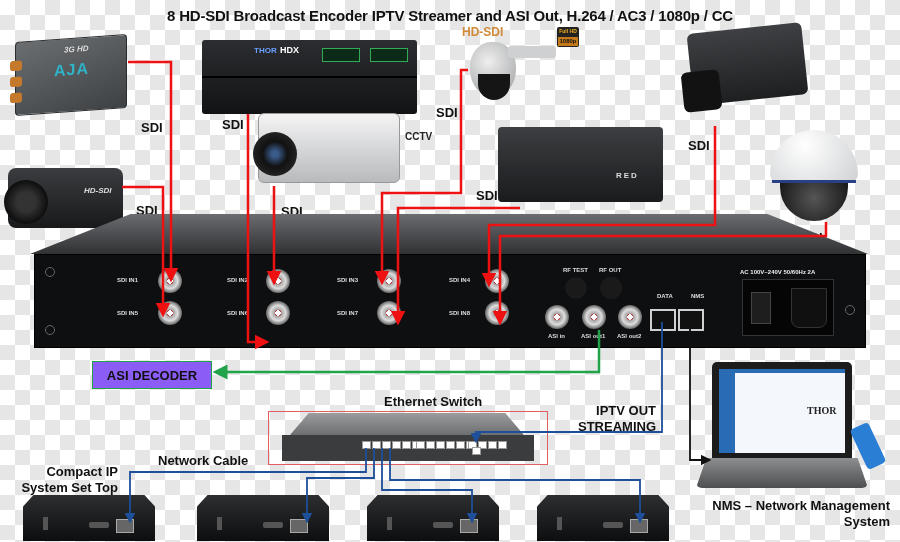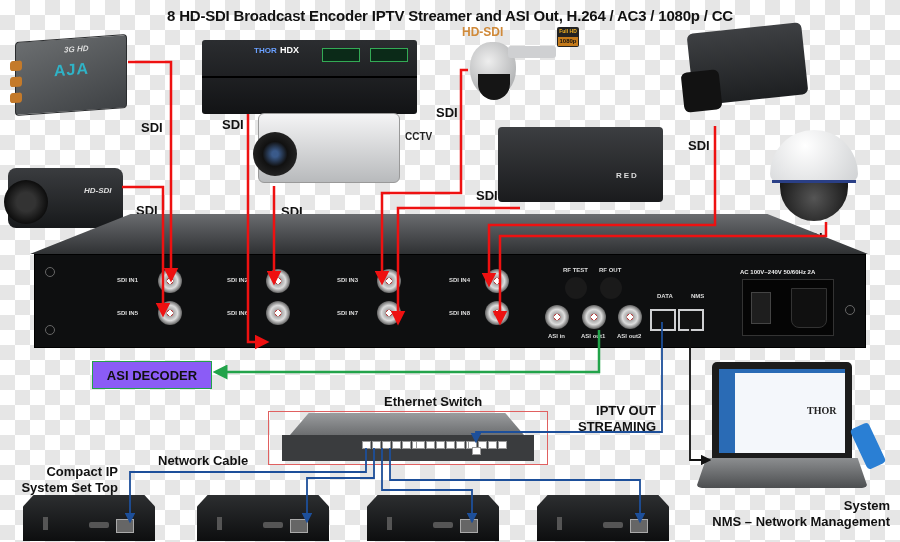--- a/index.html
+++ b/index.html
@@ -264,22 +264,22 @@
 <div class="abs lap-screen">
   <div class="disp">
     <div class="bar"></div>
     <div class="side"></div>
     <div class="thor">THOR</div>
   </div>
 </div>
 <div class="abs lap-base"></div>
 <div class="abs plug"></div>
 <div class="lbl bottom-lbl" style="left:700px;top:498px;width:190px">
+  <div>NMS – Network Management</div>
   <div>System</div>
-  <div>NMS – Network Management</div>
 </div>
 
 <svg class="wires" viewBox="0 0 900 542">
   <defs>
     <marker id="ar-r" markerWidth="6" markerHeight="6" refX="3" refY="3" orient="auto">
         <path d="M0,0 L6,3 L0,6 Z" fill="#ee1111"></path>
       </marker>
     <marker id="ar-g" markerWidth="6" markerHeight="6" refX="3" refY="3" orient="auto">
         <path d="M0,0 L6,3 L0,6 Z" fill="#22a34a"></path>
       </marker>

